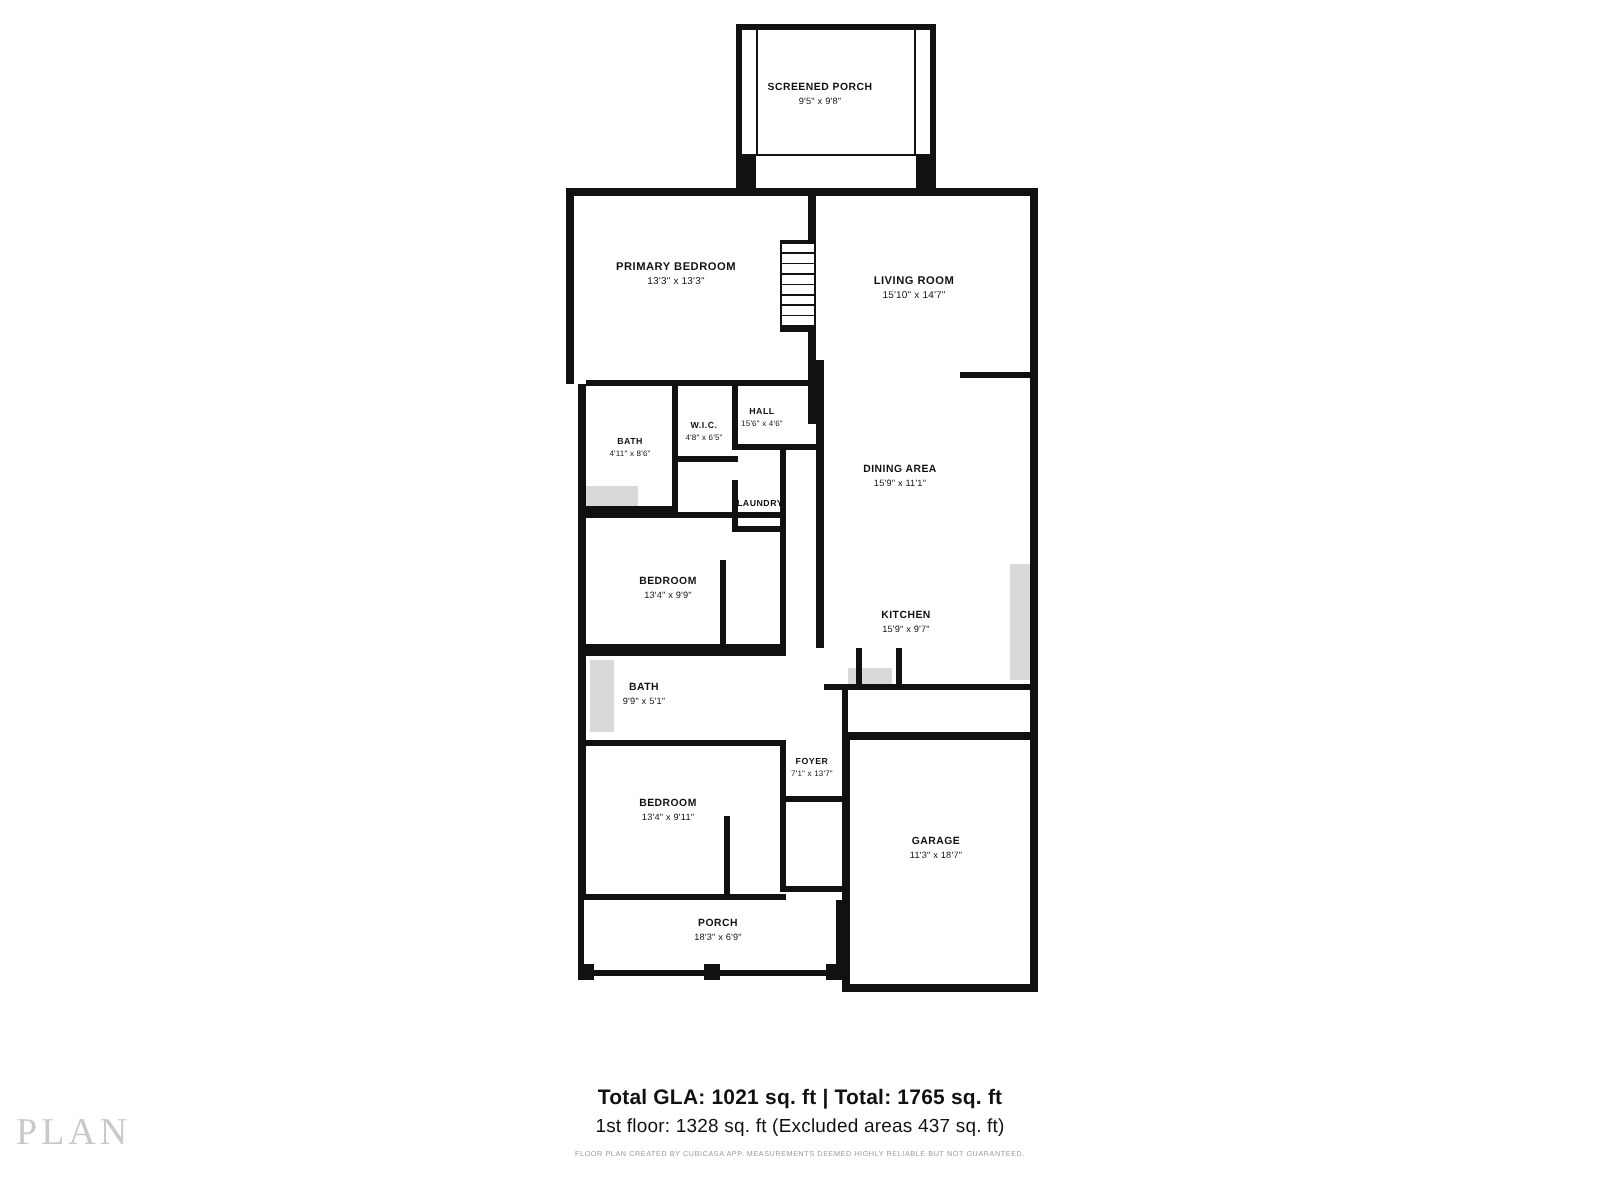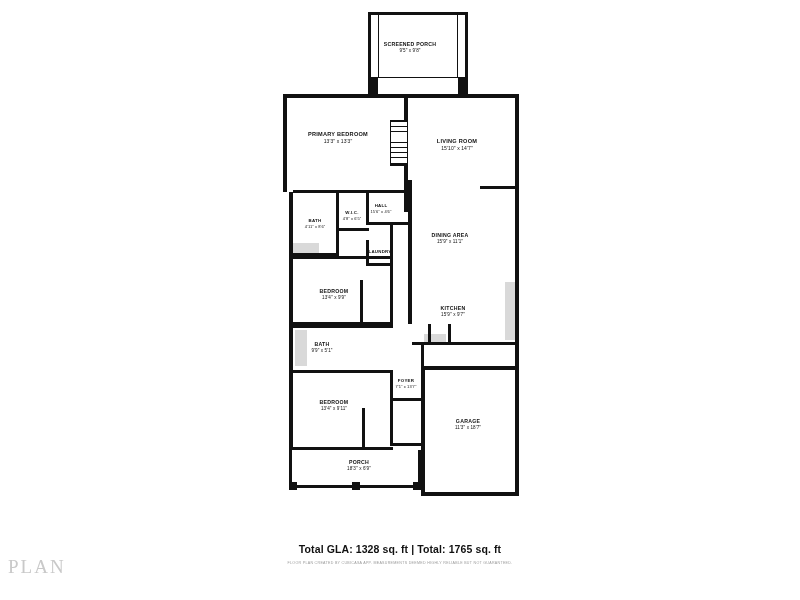--- a/index.html
+++ b/index.html
@@ -266,17 +266,18 @@
   </div>
 
   <div class="label" style="left:359px; top:459px;">
     <span class="name">PORCH</span>
     <span class="dim">18'3" x 6'9"</span>
   </div>
 
 </div>
 
 <div class="footer" style="top:543px;">
-  <div class="footer-line1">Total GLA: 1328 sq. ft  |  Total: 1765 sq. ft</div>
+  <div class="footer-line1">Total GLA: 1021 sq. ft  |  Total: 1765 sq. ft</div>
+  <div class="footer-line2">1st floor: 1328 sq. ft (Excluded areas 437 sq. ft)</div>
   <div class="footer-line3">FLOOR PLAN CREATED BY CUBICASA APP. MEASUREMENTS DEEMED HIGHLY RELIABLE BUT NOT GUARANTEED.</div>
 </div>
 
 <div class="watermark">PLAN</div>
 
 </body></html>

